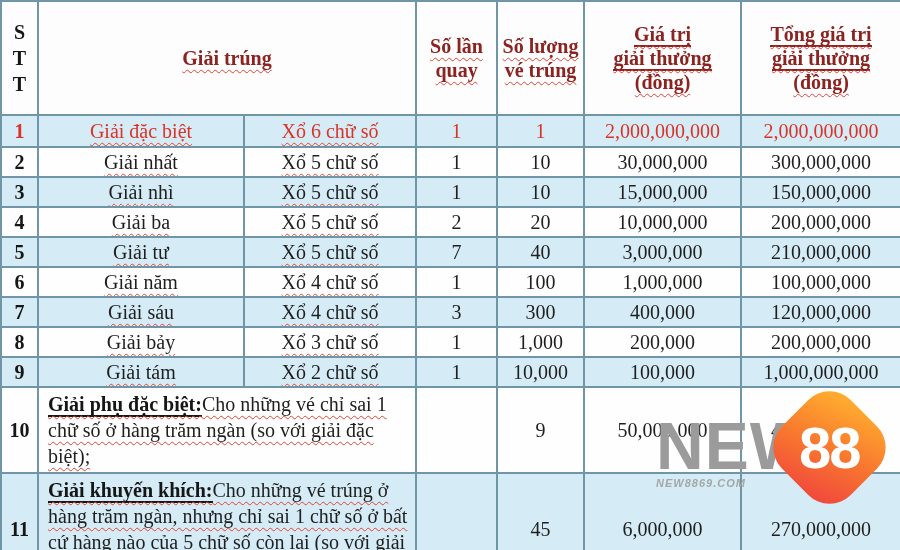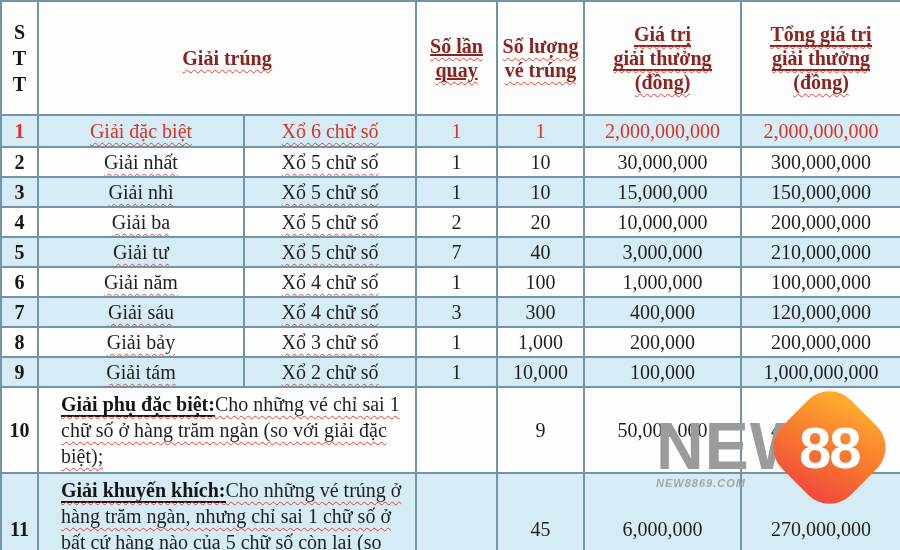--- a/index.html
+++ b/index.html
@@ -8,34 +8,34 @@
     position:relative; width:900px; height:550px; overflow:hidden;
     font-family:"Liberation Serif", serif; background:#ffffff;
   }
   table.prize { border-collapse:collapse; table-layout:fixed; width:902px; }
   .prize th, .prize td { border:2px solid #7095a6; overflow:hidden; vertical-align:middle; }
   .prize th {
     background:#fdfdfd; font-weight:bold; font-size:20px;
     color:#8b2320; text-align:center; line-height:24px;
   }
   .prize td { font-size:20px; color:#1f1f1f; text-align:center; }
-  .th-black { color:#161616;text-decoration:underline; }
+  .th-black { color:#161616; }
   .stt-stack { width:16px; margin:0 auto; word-break:break-all; line-height:26px; color:#161616; }
   .row-blue  td { background:#d5ebf5; }
   .row-white td { background:#fefefe; }
   .row-special td { color:#da3327; font-weight:normal; }
   td.stt { font-weight:bold; color:#161616; }
   .row-special td.stt { color:#da3327; }
   .sq {
     text-decoration-line:underline; text-decoration-style:wavy;
     text-decoration-color:#e34234; text-decoration-thickness:1px;
     text-underline-offset:4px;
   }
   .ul { border-bottom:2px solid currentColor; }
-  td.desc-cell { text-align:left; padding:3px 6px 3px 22px; line-height:26px; color:#1f1f1f; font-weight:normal; }
+  td.desc-cell { text-align:left; padding:3px 6px 3px 9px; line-height:26px; color:#1f1f1f; font-weight:normal; }
   .desc-label { font-weight:bold; color:#161616; }
   .h-header { height:114px; }
   .h-r1 { height:32px; }
   .h-row { height:30px; }
   .h-r10 { height:78px; }
   .h-r11 { height:112px; }
   
   .wm { position:absolute; left:0; top:0; width:900px; height:550px; pointer-events:none; }
   .wm-new {
     position:absolute; left:656px; top:413px;

